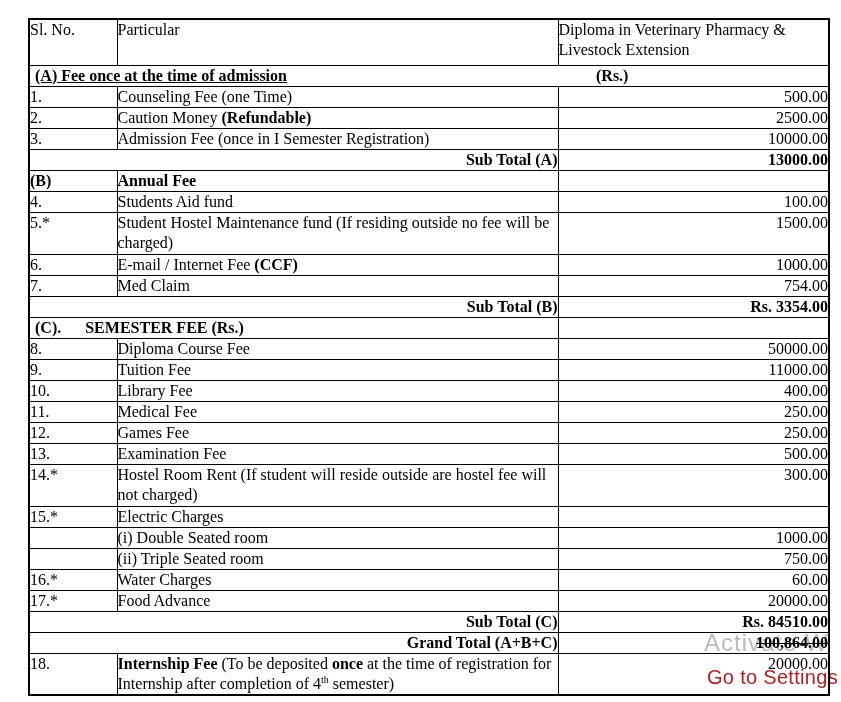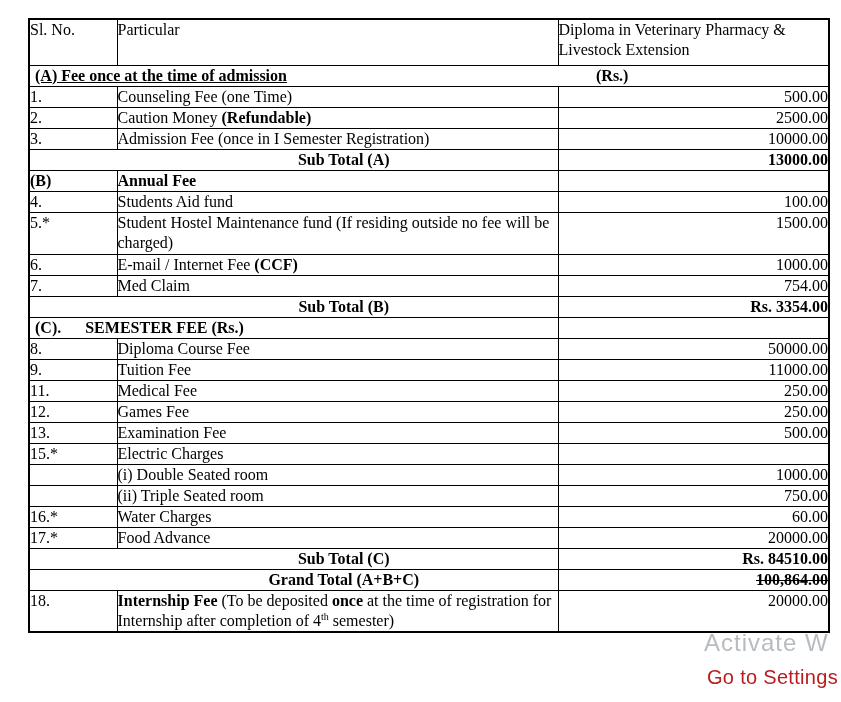--- a/index.html
+++ b/index.html
@@ -47,21 +47,21 @@
   .b { font-weight:bold; }
   th { font-weight:normal; text-align:left; }
   .c1 { padding-left:5px; }
   .c2 { padding-left:6px; padding-right:4px; }
   .c3 { text-align:right; padding-right:4px;margin-top:40px; }
   .c3h { text-align:left; padding-left:6px; padding-right:10px; }
   td.secA { position:relative; padding-left:5px; font-weight:bold; }
   td.secA .rs { position:absolute; left:566px; top:0; }
   td.secC { padding-left:5px; font-weight:bold; }
   td.secC .pfx { margin-right:24px; }
-  td.sub { text-align:center; font-weight:bold; padding-left:100px; }
+  td.sub { text-align:right; font-weight:bold; padding-left:100px; }
   .strike { text-decoration:line-through; }
   sup { font-size:10px; line-height:0; }
 </style>
 </head>
 <body>
 
 <div class="page">
 
   <span class="wm1">Activate W</span>
   <span class="wm2">Go to Settings</span>
@@ -139,33 +139,43 @@
           <td class="c1">8.</td>
           <td class="c2"><span>Diploma Course Fee</span></td>
           <td class="c3">50000.00</td>
         </tr>
         <tr>
           <td class="c1">9.</td>
           <td class="c2"><span>Tuition Fee</span></td>
           <td class="c3">11000.00</td>
         </tr>
         <tr>
+          <td class="c1">10.</td>
+          <td class="c2"><span>Library Fee</span></td>
+          <td class="c3">400.00</td>
+        </tr>
+        <tr>
           <td class="c1">11.</td>
           <td class="c2"><span>Medical Fee</span></td>
           <td class="c3">250.00</td>
         </tr>
         <tr>
           <td class="c1">12.</td>
           <td class="c2"><span>Games Fee</span></td>
           <td class="c3">250.00</td>
         </tr>
         <tr>
           <td class="c1">13.</td>
           <td class="c2"><span>Examination Fee</span></td>
           <td class="c3">500.00</td>
+        </tr>
+        <tr class="tall">
+          <td class="c1">14.*</td>
+          <td class="c2"><span>Hostel Room Rent (If student will reside outside are hostel fee will not charged)</span></td>
+          <td class="c3">300.00</td>
         </tr>
         <tr>
           <td class="c1">15.*</td>
           <td class="c2"><span>Electric Charges</span></td>
           <td class="c3"></td>
         </tr>
         <tr>
           <td class="c1"></td>
           <td class="c2"><span>(i) Double Seated room</span></td>
           <td class="c3">1000.00</td>

